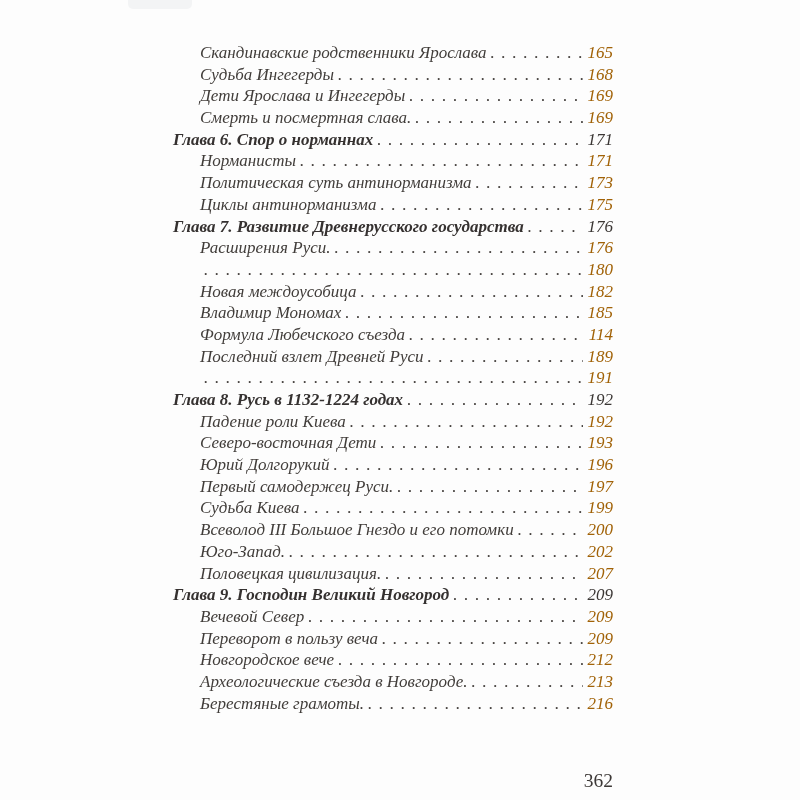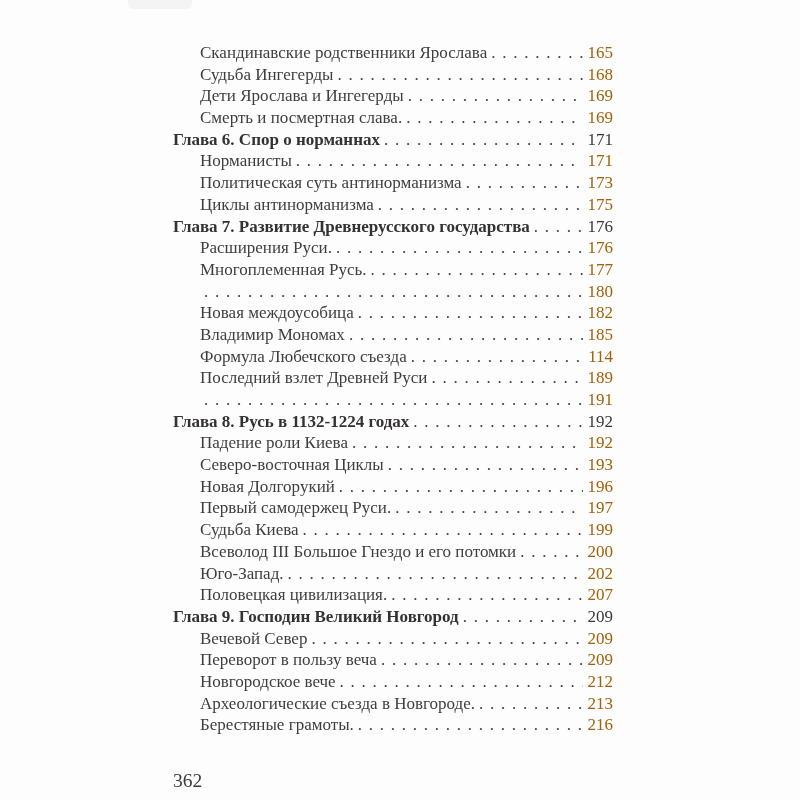--- a/index.html
+++ b/index.html
@@ -25,20 +25,21 @@
     width: 64px;
     height: 9px;
     background: #f3f4f5;
     border-radius: 0 0 5px 5px;
   }
   .toc {
     position: absolute;
     left: 173px;
     top: 42px;
     width: 440px;
+    font-style: italic;
   }
   .toc-row {
     display: flex;
     align-items: baseline;
     height: 21.7px;
     line-height: 21.7px;
     font-size: 17px;
     white-space: nowrap;
   }
   .toc-row.chapter {
@@ -72,21 +73,21 @@
     color: #a16207;
   }
   .toc-row.chapter .toc-page {
     color: #3b3735;
   }
   .footer {
     position: absolute;
     left: 173px;
     top: 770px;
     width: 440px;
-    text-align: left;
+    text-align: right;
     font-size: 19.5px;
     color: #3d3937;
   }
 </style>
 </head>
 <body>
 
 <div class="book-page">
   <div class="scan-artifact"></div>
 
@@ -135,25 +136,20 @@
     <span class="toc-label">Глава 7. Развитие Древнерусского государства</span>
     <span class="toc-leader"></span>
     <span class="toc-page">176</span>
   </div>
       <div class="toc-row section">
     <span class="toc-label">Расширения Руси.</span>
     <span class="toc-leader"></span>
     <span class="toc-page">176</span>
   </div>
       <div class="toc-row section">
-    <span class="toc-label">Многоплеменная Русь.</span>
-    <span class="toc-leader"></span>
-    <span class="toc-page">177</span>
-  </div>
-      <div class="toc-row section">
     <span class="toc-leader"></span>
     <span class="toc-page">180</span>
   </div>
       <div class="toc-row section">
     <span class="toc-label">Новая междоусобица</span>
     <span class="toc-leader"></span>
     <span class="toc-page">182</span>
   </div>
       <div class="toc-row section">
     <span class="toc-label">Владимир Мономах</span>
@@ -178,26 +174,26 @@
     <span class="toc-label">Глава 8. Русь в 1132-1224 годах</span>
     <span class="toc-leader"></span>
     <span class="toc-page">192</span>
   </div>
       <div class="toc-row section">
     <span class="toc-label">Падение роли Киева</span>
     <span class="toc-leader"></span>
     <span class="toc-page">192</span>
   </div>
       <div class="toc-row section">
-    <span class="toc-label">Северо-восточная Циклы</span>
+    <span class="toc-label">Северо-восточная Дети</span>
     <span class="toc-leader"></span>
     <span class="toc-page">193</span>
   </div>
       <div class="toc-row section">
-    <span class="toc-label">Новая Долгорукий</span>
+    <span class="toc-label">Юрий Долгорукий</span>
     <span class="toc-leader"></span>
     <span class="toc-page">196</span>
   </div>
       <div class="toc-row section">
     <span class="toc-label">Первый самодержец Руси.</span>
     <span class="toc-leader"></span>
     <span class="toc-page">197</span>
   </div>
       <div class="toc-row section">
     <span class="toc-label">Судьба Киева</span>

